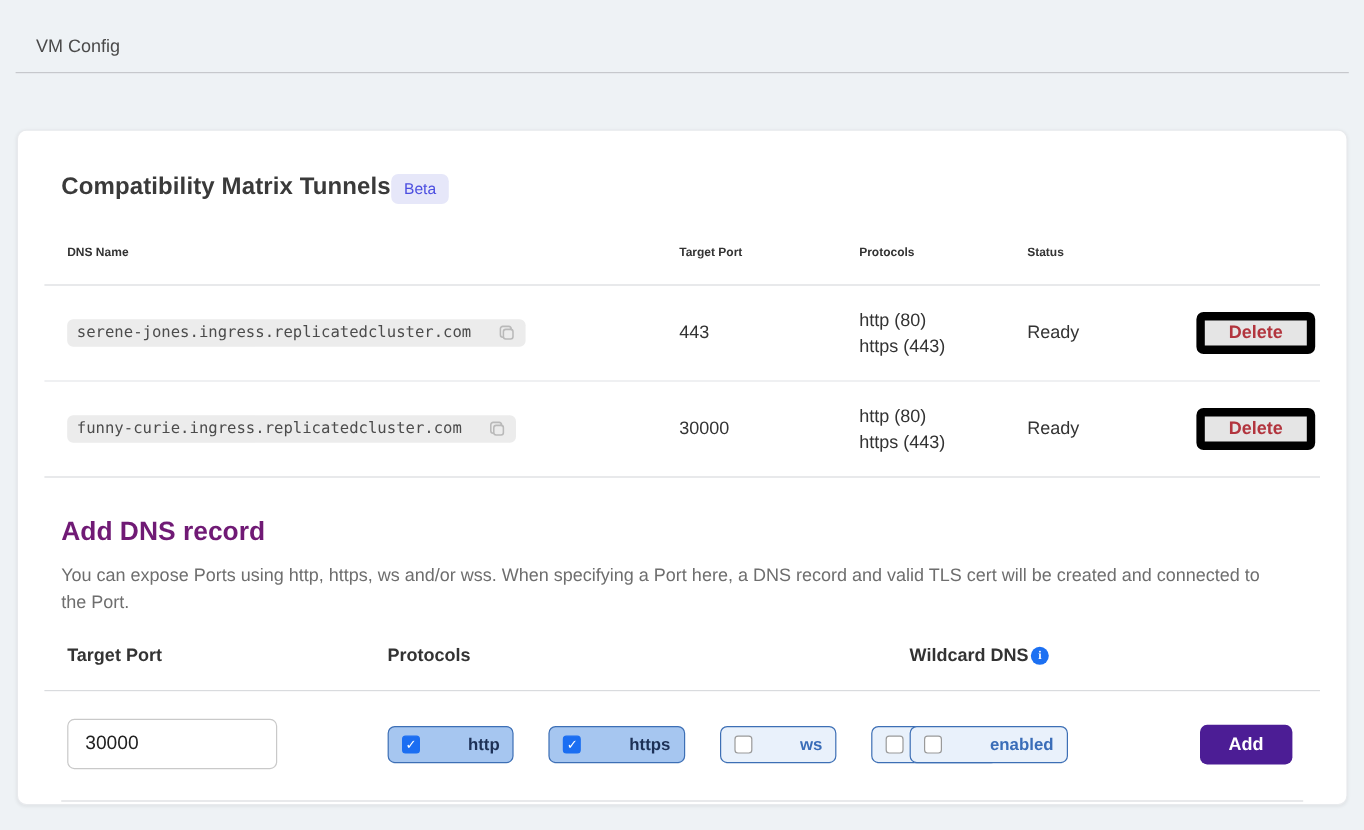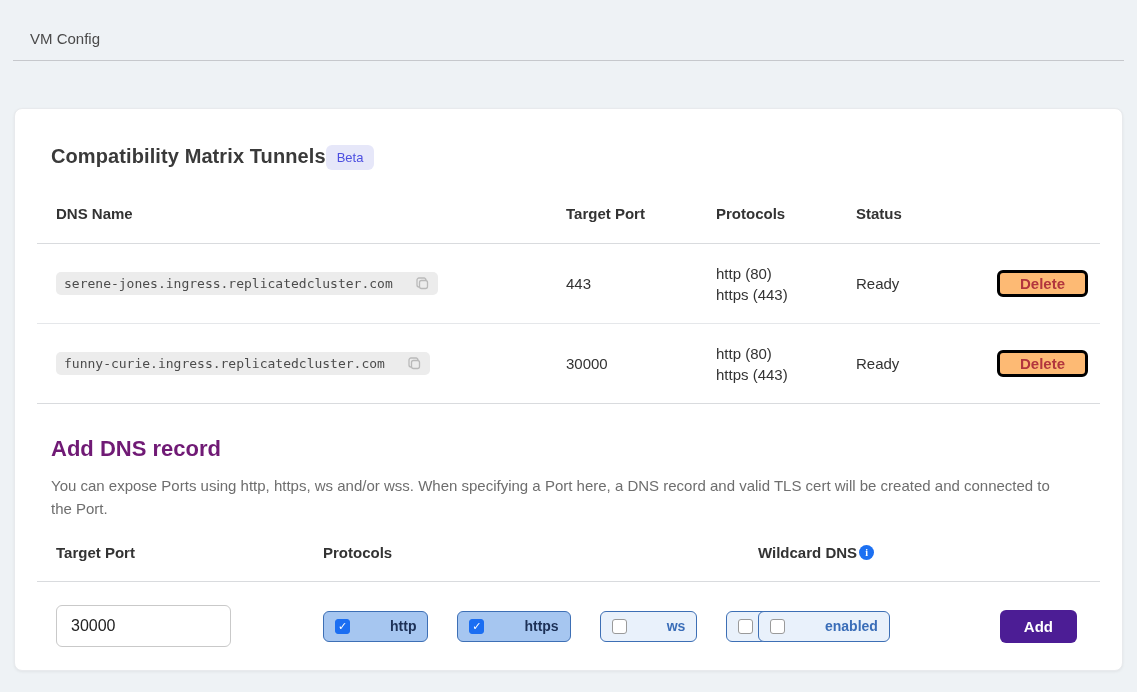--- a/index.html
+++ b/index.html
@@ -60,21 +60,21 @@
   
   .tunnel-table { margin-top: 10px; }
   .trow {
     display: grid;
     grid-template-columns: 510px 150px 140px 141px 1fr;
     align-items: center;
     padding: 0 23px 0 19px;
   }
   .trow.head {
     font-weight: 700;
-    font-size: 15px;
+    font-size: 10px;
     color: #333;
     padding-top: 25px;
     padding-bottom: 21px;
     border-bottom: 1px solid #d9dbde;
   }
   .trow.body-row {
     height: 80px;
     font-size: 15px;
     border-bottom: 1px solid #e5e7ea;
   }
@@ -88,22 +88,22 @@
     padding: 4px 8px;
     font-family: "DejaVu Sans Mono", monospace;
     font-size: 13px;
     color: #4c4c4c;
     white-space: nowrap;
   }
   .copy-icon { display: inline-flex; cursor: pointer; opacity: 0.75; }
   .protocols-cell { line-height: 21px; }
   .action-cell { text-align: right; }
   .delete-btn {
-    background: #fdba74;
-    border: 3px solid #000000;
+    background: #e5e5e5;
+    border: 7px solid #000000;
     color: #b2353e;
     font-weight: 700;
     font-size: 15px;
     font-family: "Liberation Sans", sans-serif;
     border-radius: 6px;
     padding: 2px 20px;
     cursor: pointer;
   }
 
   

